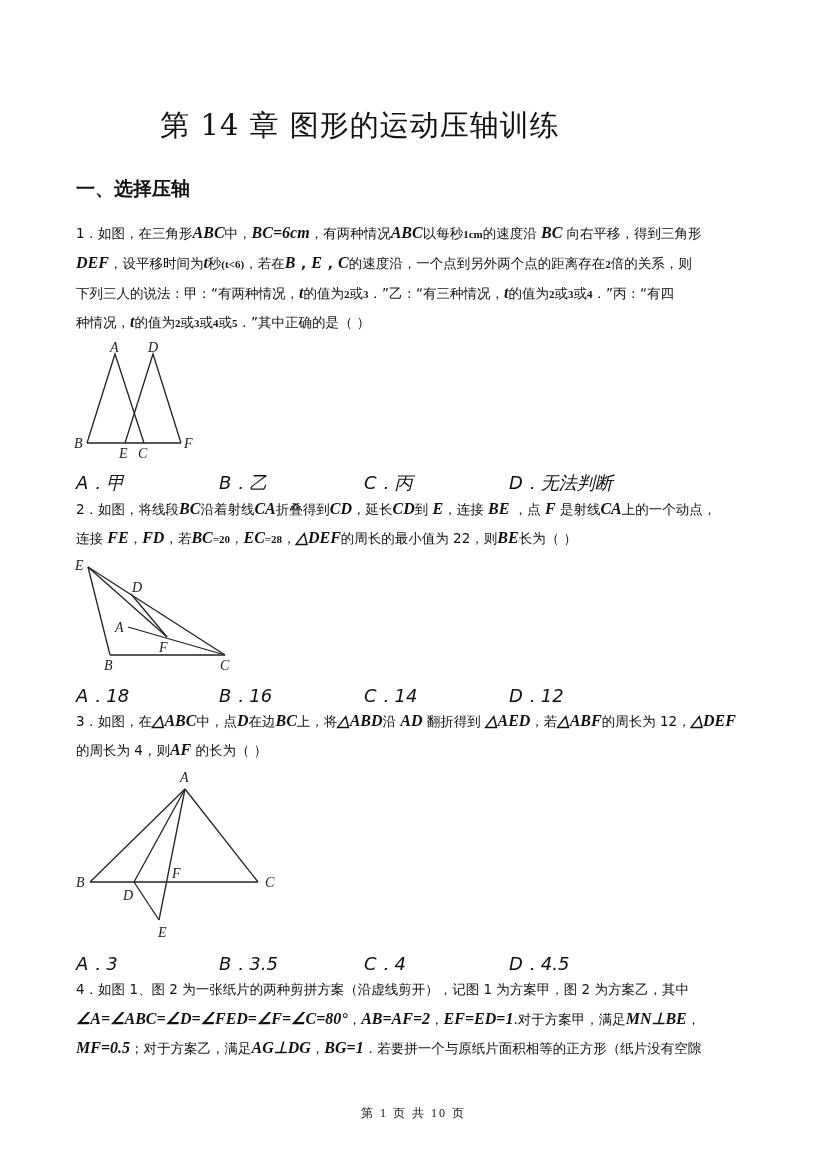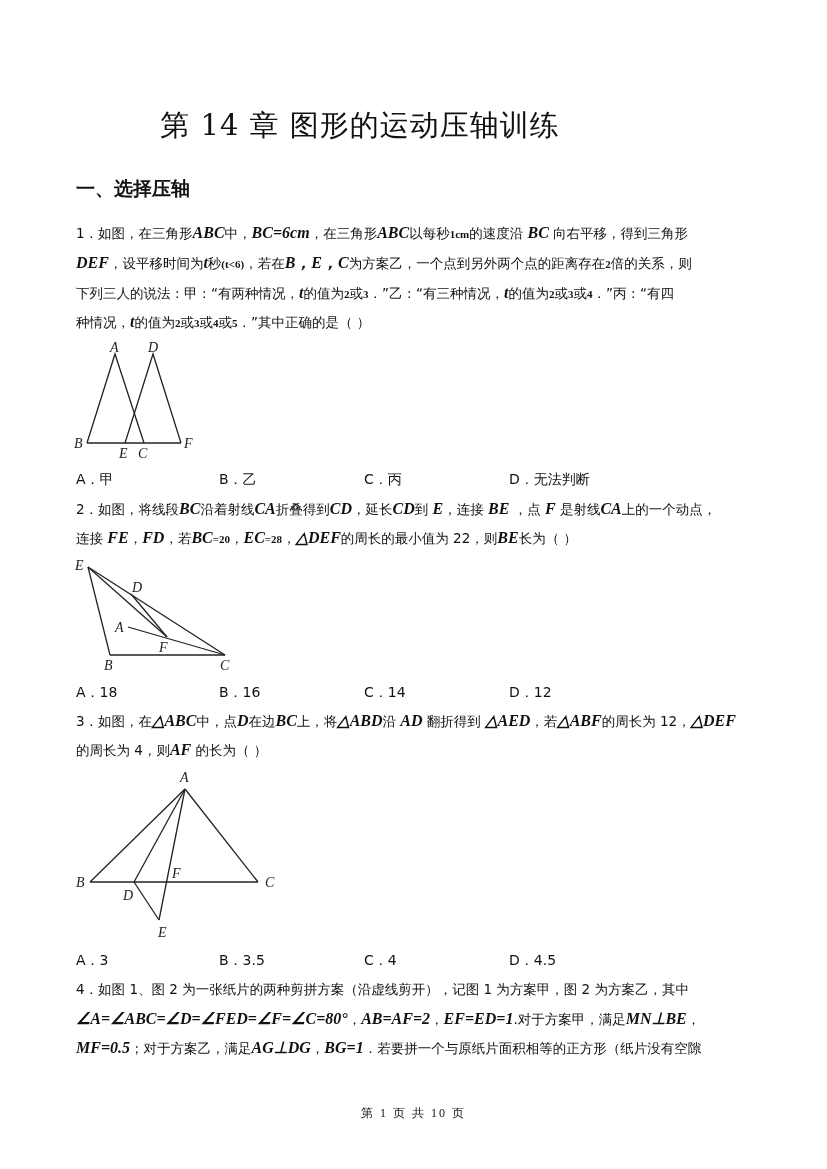--- a/index.html
+++ b/index.html
@@ -6,35 +6,35 @@
   body { width: 827px; height: 1169px; position: relative; overflow: hidden;
          font-family: "DejaVu Serif", "Liberation Serif", serif; color: #111; }
   .title { position: absolute; left: 0; width: 720px; top: 106px; text-align: center;
            font-size: 29px; letter-spacing: 1px; font-family: "DejaVu Serif", serif; }
   .section { position: absolute; left: 76px; top: 176px; font-size: 19px; font-weight: bold;
              font-family: Liberation Sans, sans-serif; }
   .line { position: absolute; left: 76px; font-size: 13.5px; line-height: 18px; white-space: nowrap;
           font-family: "DejaVu Sans", sans-serif; }
   .m { font-family: "Liberation Serif", serif; font-style: italic; font-weight: bold; font-size: 16px; }
   .mb { font-family: "Liberation Serif", serif; font-weight: bold; font-size: 11px; }
-  .opt { position: absolute; font-size: 14px; font-family: "DejaVu Sans", sans-serif; }
+  .opt { position: absolute; font-size: 18px; font-family: "DejaVu Sans", sans-serif; font-style: italic; }
   .fig { position: absolute; overflow: visible; }
   .fig line, .fig polyline { stroke: #222; stroke-width: 1.3; fill: none; }
   .fig text { font-family: "Liberation Serif", serif; font-style: italic; font-size: 14px; fill: #222; }
   .footer { position: absolute; left: 0; width: 827px; top: 1105px; text-align: center;
             font-size: 12px; font-family: Liberation Serif, serif; letter-spacing: 2px; }
 </style>
 </head>
 <body>
 
 <div class="title">第 14 章  图形的运动压轴训练</div>
 <div class="section">一、选择压轴</div>
 
-<div class="line" style="top:224px"><span>1．</span><span>如图，在三角形</span><span class="m">ABC</span><span>中，</span><span class="m">BC=6cm</span><span>，在三角形</span><span class="m">ABC</span><span>以每秒</span><span class="mb">1cm</span><span>的速度沿 </span><span class="m">BC</span><span> 向右平移，得到三角形</span></div>
-<div class="line" style="top:254px"><span class="m">DEF</span><span>，设平移时间为</span><span class="m">t</span><span>秒</span><span class="mb">(t&lt;6)</span><span>，若在</span><span class="m">B，E，C</span><span>为方案乙，一个点到另外两个点的距离存在</span><span class="mb">2</span><span>倍的关系，则</span></div>
+<div class="line" style="top:224px"><span>1．</span><span>如图，在三角形</span><span class="m">ABC</span><span>中，</span><span class="m">BC=6cm</span><span>，有两种情况</span><span class="m">ABC</span><span>以每秒</span><span class="mb">1cm</span><span>的速度沿 </span><span class="m">BC</span><span> 向右平移，得到三角形</span></div>
+<div class="line" style="top:254px"><span class="m">DEF</span><span>，设平移时间为</span><span class="m">t</span><span>秒</span><span class="mb">(t&lt;6)</span><span>，若在</span><span class="m">B，E，C</span><span>的速度沿，一个点到另外两个点的距离存在</span><span class="mb">2</span><span>倍的关系，则</span></div>
 <div class="line" style="top:284px"><span>下列三人的说法：甲：“有两种情况，</span><span class="m">t</span><span>的值为</span><span class="mb">2</span><span>或</span><span class="mb">3</span><span>．”乙：“有三种情况，</span><span class="m">t</span><span>的值为</span><span class="mb">2</span><span>或</span><span class="mb">3</span><span>或</span><span class="mb">4</span><span>．”丙：“有四</span></div>
 <div class="line" style="top:313px"><span>种情况，</span><span class="m">t</span><span>的值为</span><span class="mb">2</span><span>或</span><span class="mb">3</span><span>或</span><span class="mb">4</span><span>或</span><span class="mb">5</span><span>．”其中正确的是（    ）</span></div>
 
 <svg class="fig" style="left:0;top:0" width="827" height="1169">
   <polyline points="87,443 115,354 144,443"></polyline>
   <polyline points="125,443 153,354 181,443"></polyline>
   <line x1="87" y1="443" x2="181" y2="443"></line>
   <text x="110" y="352">A</text>
   <text x="148" y="352">D</text>
   <text x="74" y="448">B</text>

